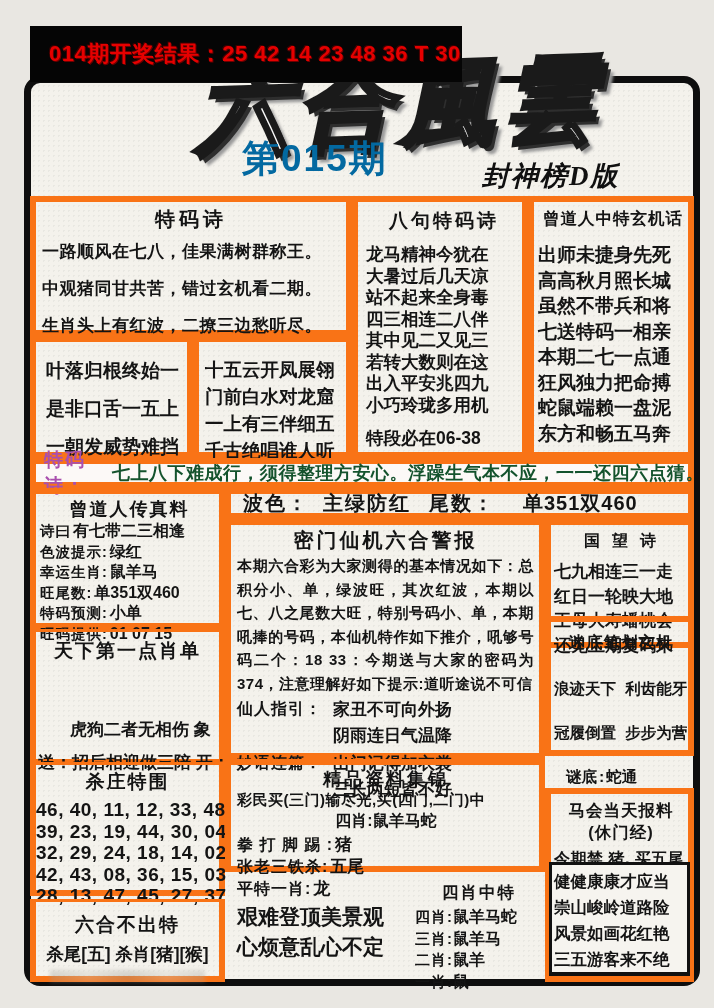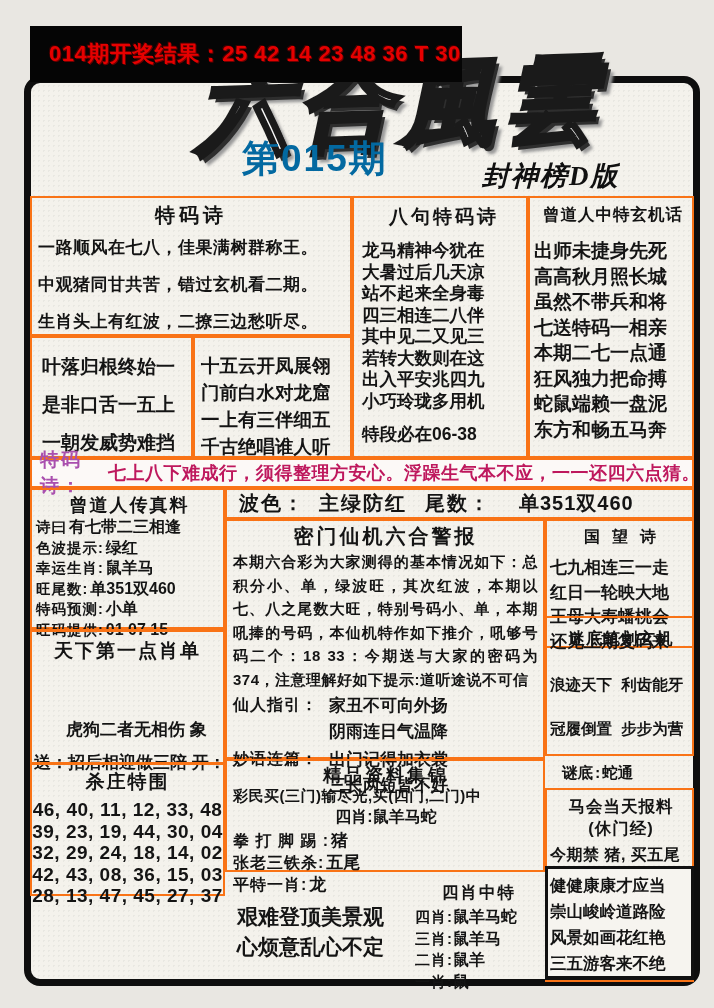--- a/index.html
+++ b/index.html
@@ -47,21 +47,21 @@
   .issue {
     position:absolute; left:242px; top:134px; z-index:2;
     font-size:37px; font-weight:bold; color:#0369a1; letter-spacing:2px;
   }
   .edition {
     position:absolute; left:482px; top:158px; z-index:2;
     font-size:27px; font-weight:bold; font-style:italic; letter-spacing:2px;
     font-family:"Liberation Serif","DejaVu Serif",serif; color:#101010;
   }
 
-  .box { position:absolute; border:2px solid #f97316; z-index:2; }
+  .box { position:absolute; border:6px solid #f97316; z-index:2; }
   .btitle { text-align:center; font-weight:bold; }
 
   
   .temai { left:30px; top:196px; width:322px; height:140px; padding:4px 6px 0 6px; }
   .temai .btitle { font-size:20px; letter-spacing:4px; }
   .temai .pline { font-size:17px; line-height:37px; letter-spacing:0.5px; white-space:nowrap; }
 
   .yeluo { left:30px; top:336px; width:163px; height:122px; padding:10px 0 0 10px; }
   .yeluo .pline { font-size:19px; line-height:38px; white-space:nowrap; }
 
@@ -76,21 +76,21 @@
   .xuanji { left:528px; top:196px; width:166px; height:262px; padding:6px 0 0 4px; }
   .xuanji .btitle { font-size:16.5px; letter-spacing:1px; margin-bottom:12px; }
   .xuanji .pline { font-size:19px; line-height:25.5px; white-space:nowrap; }
 
   
   .pinkrow {
     left:30px; top:458px; width:664px; height:30px;
     background:#fcf9f7; display:flex; align-items:center; padding-left:8px;
   }
   .pinkrow .plabel { color:#a94fae; font-size:19px; letter-spacing:2px; }
-  .pinkrow .ptext { color:#be185d; font-size:18px; margin-left:26px; letter-spacing:0.5px; white-space:nowrap; }
+  .pinkrow .ptext { color:#14532d; font-size:18px; margin-left:26px; letter-spacing:0.5px; white-space:nowrap; }
 
   
   .bose {
     left:225px; top:488px; width:469px; height:31px;
     display:flex; align-items:center; font-size:20px; white-space:nowrap;
   }
   .bose .bl { margin-left:12px; letter-spacing:2px; }
   .bose .bv { margin-left:14px; letter-spacing:2px; }
   .bose .tl { margin-left:18px; letter-spacing:2px; }
   .bose .tv { margin-left:28px; letter-spacing:1px; }
@@ -268,20 +268,25 @@
 
   <div class="box shazhuang">
     <div class="btitle">杀庄特围</div>
     <div class="num">46, 40, 11, 12, 33, 48</div>
     <div class="num">39, 23, 19, 44, 30, 04</div>
     <div class="num">32, 29, 24, 18, 14, 02</div>
     <div class="num">42, 43, 08, 36, 15, 03</div>
     <div class="num">28, 13, 47, 45, 27, 37</div>
   </div>
 
+  <div class="box buchute">
+    <div class="btitle">六合不出特</div>
+    <div class="bline">杀尾[五] 杀肖[猪][猴]</div>
+    <div class="smudge"></div>
+  </div>
 
   <div class="box jingbao">
     <div class="btitle">密门仙机六合警报</div>
     <div class="jbody">本期六合彩为大家测得的基本情况如下：总积分小、单，绿波旺，其次红波，本期以七、八之尾数大旺，特别号码小、单，本期吼捧的号码，本仙机特作如下推介，吼够号码二个：18 33：今期送与大家的密码为374，注意理解好如下提示:道听途说不可信</div>
     <div class="guide-row">
       <span class="guide-label">仙人指引：</span>
       <span class="guide-lines"><span>家丑不可向外扬</span><br><span>阴雨连日气温降</span></span>
     </div>
     <div class="guide-row">
       <span class="guide-label">妙语连篇：</span>

